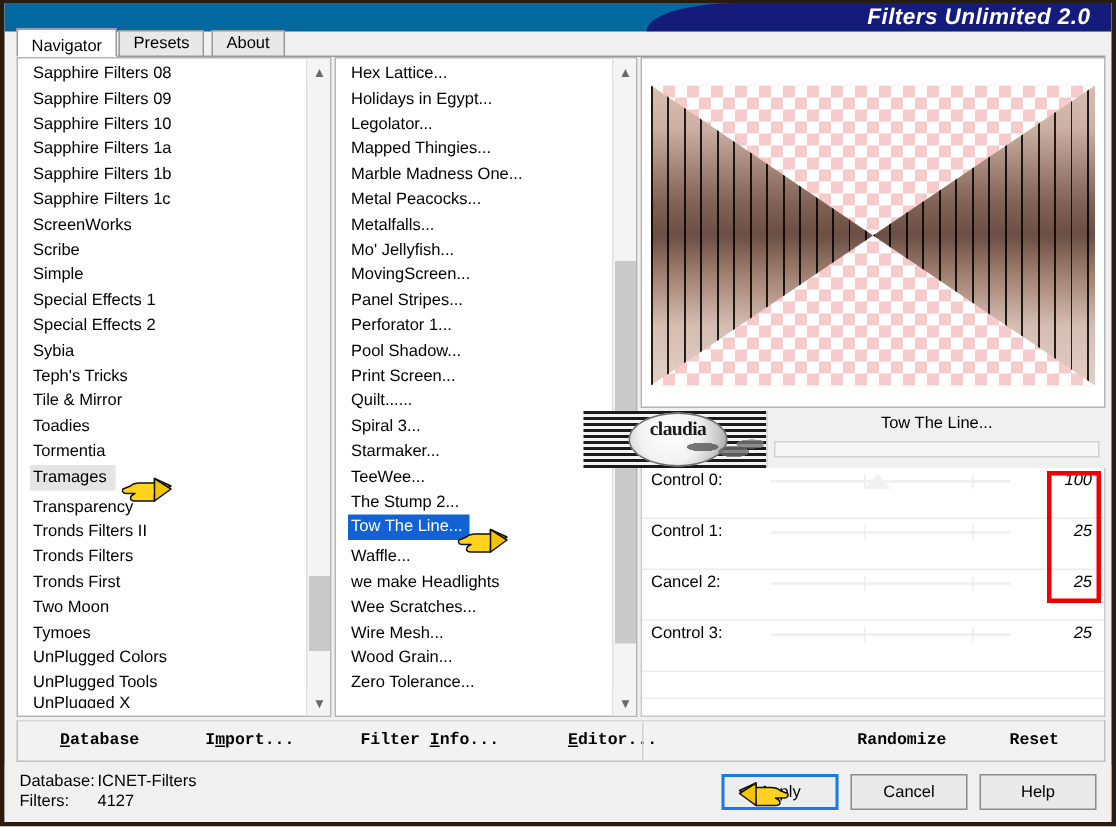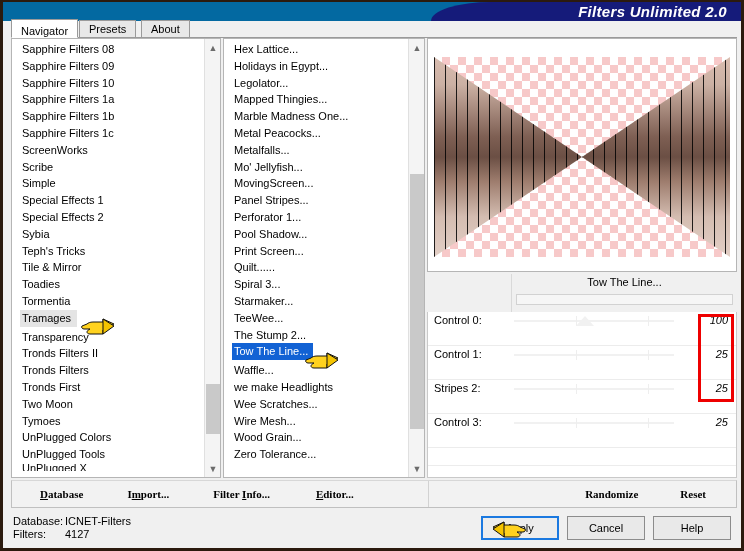--- a/index.html
+++ b/index.html
@@ -356,21 +356,21 @@
     gap: 14px;
   }
   .toolbtn {
     font-size: 11px;
     font-weight: bold;
     color: #000;
     padding: 0 14px;
     white-space: nowrap;
     background: transparent;
     border: none;
-    font-family: Liberation Serif, serif;
+    font-family: Liberation Mono, monospace;
   }
   .toolbtn .acc { text-decoration: underline; }
   #bottom-sep {
     position: absolute;
     left: 416px; top: 0;
     width: 1px; height: 26px;
     background: #d2d2d2;
   }
 
   
@@ -469,20 +469,26 @@
           <div class="tri left">
               <div class="tri-fill"></div>
             </div>
           <div class="tri right">
               <div class="tri-fill"></div>
             </div>
         </div>
       </div>
 
       <div id="filter-header">
+        <div id="logo-strip">
+          <div id="logo-globe">
+            <span id="logo-text">claudia</span>
+            <div id="logo-blobs"></div>
+          </div>
+        </div>
         <div id="filter-title-bar">
           <div id="filter-title">Tow The Line...</div>
           <div id="filter-title-slot"></div>
         </div>
       </div>
 
       <div id="controls-area">
         <div id="control-rows">
             <div class="control-row">
               <span class="control-label">Control 0:</span>
@@ -492,21 +498,21 @@
               <span class="control-value">100</span>
             </div>
             <div class="control-row">
               <span class="control-label">Control 1:</span>
               <span class="control-track"></span>
               <span class="control-tick" style="left: 148px;"></span>
               <span class="control-tick" style="left: 220px;"></span>
               <span class="control-value">25</span>
             </div>
             <div class="control-row">
-              <span class="control-label">Stripes 2:</span>
+              <span class="control-label">Cancel 2:</span>
               <span class="control-track"></span>
               <span class="control-tick" style="left: 148px;"></span>
               <span class="control-tick" style="left: 220px;"></span>
               <span class="control-value">25</span>
             </div>
             <div class="control-row">
               <span class="control-label">Control 3:</span>
               <span class="control-track"></span>
               <span class="control-tick" style="left: 148px;"></span>
               <span class="control-tick" style="left: 220px;"></span>

